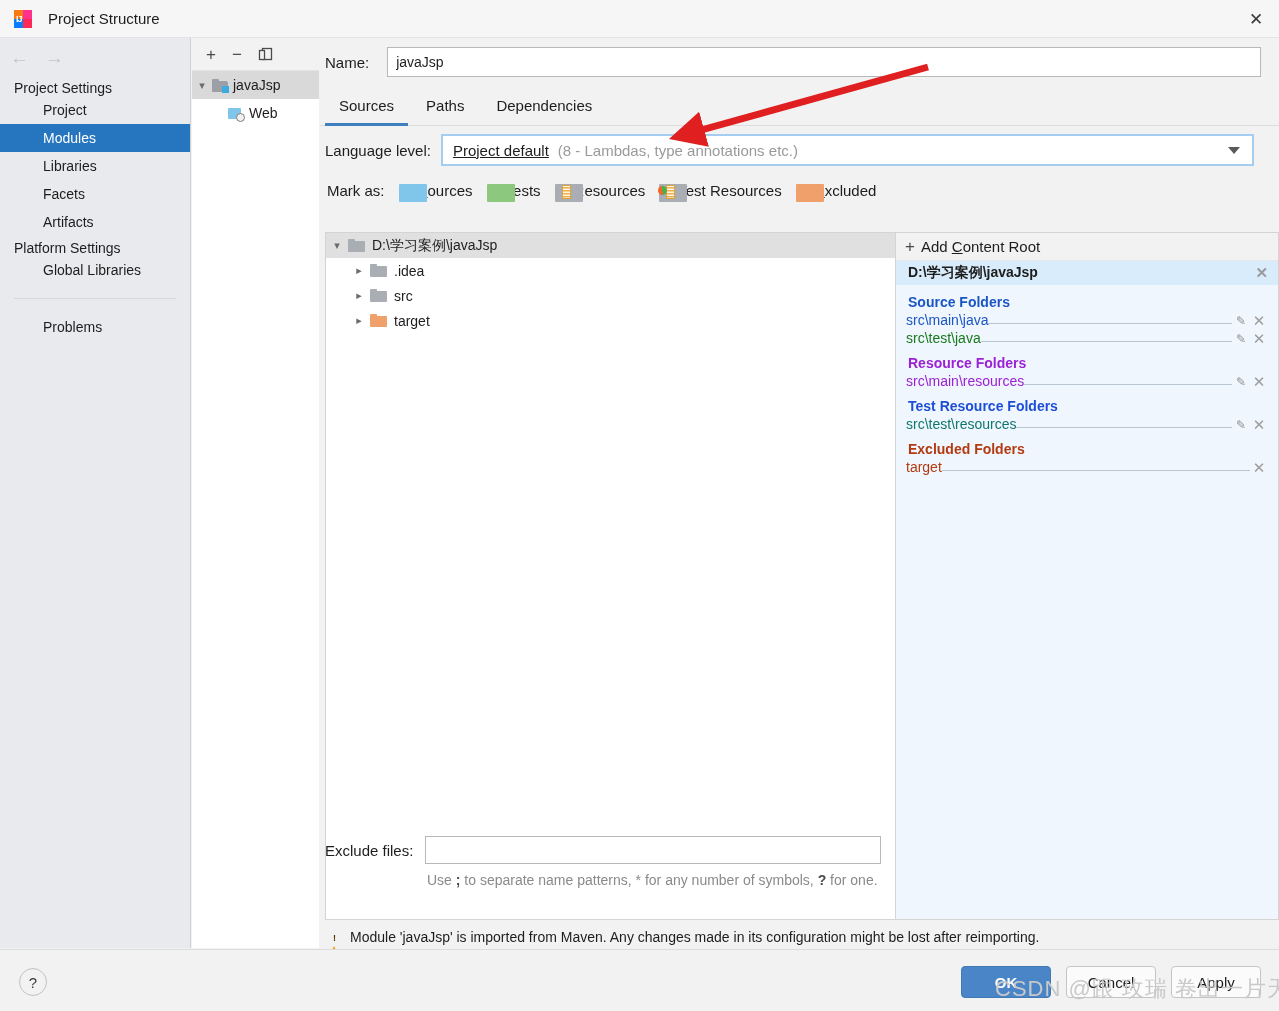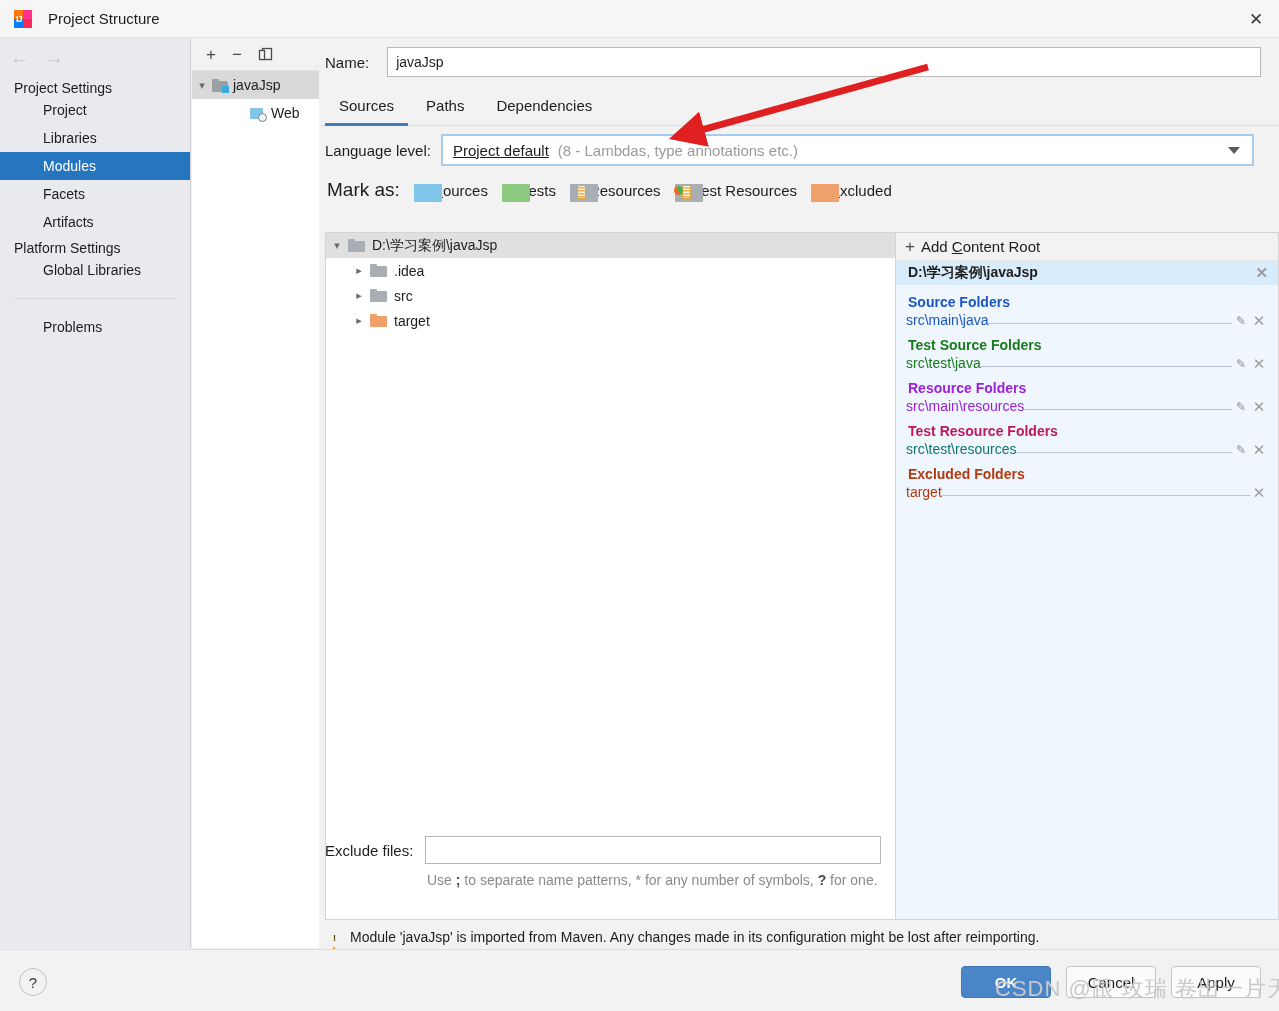--- a/index.html
+++ b/index.html
@@ -101,21 +101,21 @@
   #lang-label{ font-size:15px; margin-right:10px;}
   #lang-select{
     position:relative; flex:1; height:32px; background:#fff;
     border:2px solid #a5cdf0; display:flex; align-items:center; padding:0 10px;
   }
   #lang-value{ font-size:15px; color:#1d1d1d;text-decoration:underline;}
   #lang-hint{ font-size:15px; color:#9a9a9a; margin-left:9px;}
   #lang-caret{ position:absolute; right:12px; top:11px; width:0;height:0;
     border-left:6px solid transparent;border-right:6px solid transparent;border-top:7px solid #5a5a5a;}
   #mark-row{ display:flex; align-items:center; height:32px; padding-left:7px; gap:4px; font-size:14px;}
-  #mark-label{ margin-right:10px; font-size:19px;}
+  #mark-label{ margin-right:10px; font-size:15px;}
   .mark-item{ display:flex; align-items:center; gap:4px; margin-right:10px; cursor:pointer;}
   .mark-item span.lbl{ font-size:15px;}
   .mark-item span.lbl u{ text-decoration:underline;}
   .mf{ width:15px; height:13px; position:relative; flex:0 0 auto;}
   .mf .body{ position:absolute; left:0; top:2px; width:15px; height:11px; border-radius:1px;}
   .mf .tab{ position:absolute; left:0; top:0; width:6px; height:3px; border-radius:1px;}
   .mf.lines::after{
     content:""; position:absolute; right:-1px; top:1px; width:7px; height:12px;
     background:
       linear-gradient(#f2ae4a,#f2ae4a) 0 1px/7px 1.5px no-repeat,
@@ -240,22 +240,22 @@
 </div>
 
 <div id="sidebar">
   <div id="nav-arrows">
     <span class="nav-arrow">←</span>
     <span class="nav-arrow">→</span>
   </div>
 
   <div class="side-group">Project Settings</div>
   <div class="side-item">Project</div>
+  <div class="side-item selected">Modules</div>
   <div class="side-item">Libraries</div>
-  <div class="side-item selected">Modules</div>
   <div class="side-item">Facets</div>
   <div class="side-item">Artifacts</div>
 
   <div class="side-group">Platform Settings</div>
   <div class="side-item">Global Libraries</div>
 
   <div class="side-sep"></div>
   <div class="side-item" style="margin-top:14px">Problems</div>
 </div>
 
@@ -274,21 +274,21 @@
   <div class="mod-row selected">
     <span class="chev">▾</span>
     <span class="folder-ic">
       <span class="fic-tab"></span>
         <span class="fic-base"></span>
         <span class="fic-badge"></span>
     </span>
     <span>javaJsp</span>
   </div>
 
-  <div class="mod-row" style="padding-left:58px">
+  <div class="mod-row" style="padding-left:36px">
     <span class="web-ic">
       <span class="b"></span>
         <span class="g"></span>
     </span>
     <span>Web</span>
   </div>
 </div>
 
 <div id="main">
 
@@ -411,42 +411,39 @@
     <div class="grp">
       <div class="grp-title" style="color:#1a56c4">Source Folders</div>
     </div>
     <div class="grp-row">
       <span class="grp-path" style="color:#1a56c4">src\main\java</span>
       <span class="grp-dash"></span>
       <span class="grp-pencil">✎</span>
       <span class="grp-x">✕</span>
     </div>
 
-    <div class="grp">
-      <div class="grp-title" style="color:#177a1b">Test Source Folders</div>
-    </div>
     <div class="grp-row">
       <span class="grp-path" style="color:#177a1b">src\test\java</span>
       <span class="grp-dash"></span>
       <span class="grp-pencil">✎</span>
       <span class="grp-x">✕</span>
     </div>
 
     <div class="grp">
       <div class="grp-title" style="color:#9b21d6">Resource Folders</div>
     </div>
     <div class="grp-row">
       <span class="grp-path" style="color:#9b21d6">src\main\resources</span>
       <span class="grp-dash"></span>
       <span class="grp-pencil">✎</span>
       <span class="grp-x">✕</span>
     </div>
 
     <div class="grp">
-      <div class="grp-title" style="color:#be185d">Test Resource Folders</div>
+      <div class="grp-title" style="color:#1d4ed8">Test Resource Folders</div>
     </div>
     <div class="grp-row">
       <span class="grp-path" style="color:#0f766e">src\test\resources</span>
       <span class="grp-dash"></span>
       <span class="grp-pencil">✎</span>
       <span class="grp-x">✕</span>
     </div>
 
     <div class="grp">
       <div class="grp-title" style="color:#b33a10">Excluded Folders</div>

